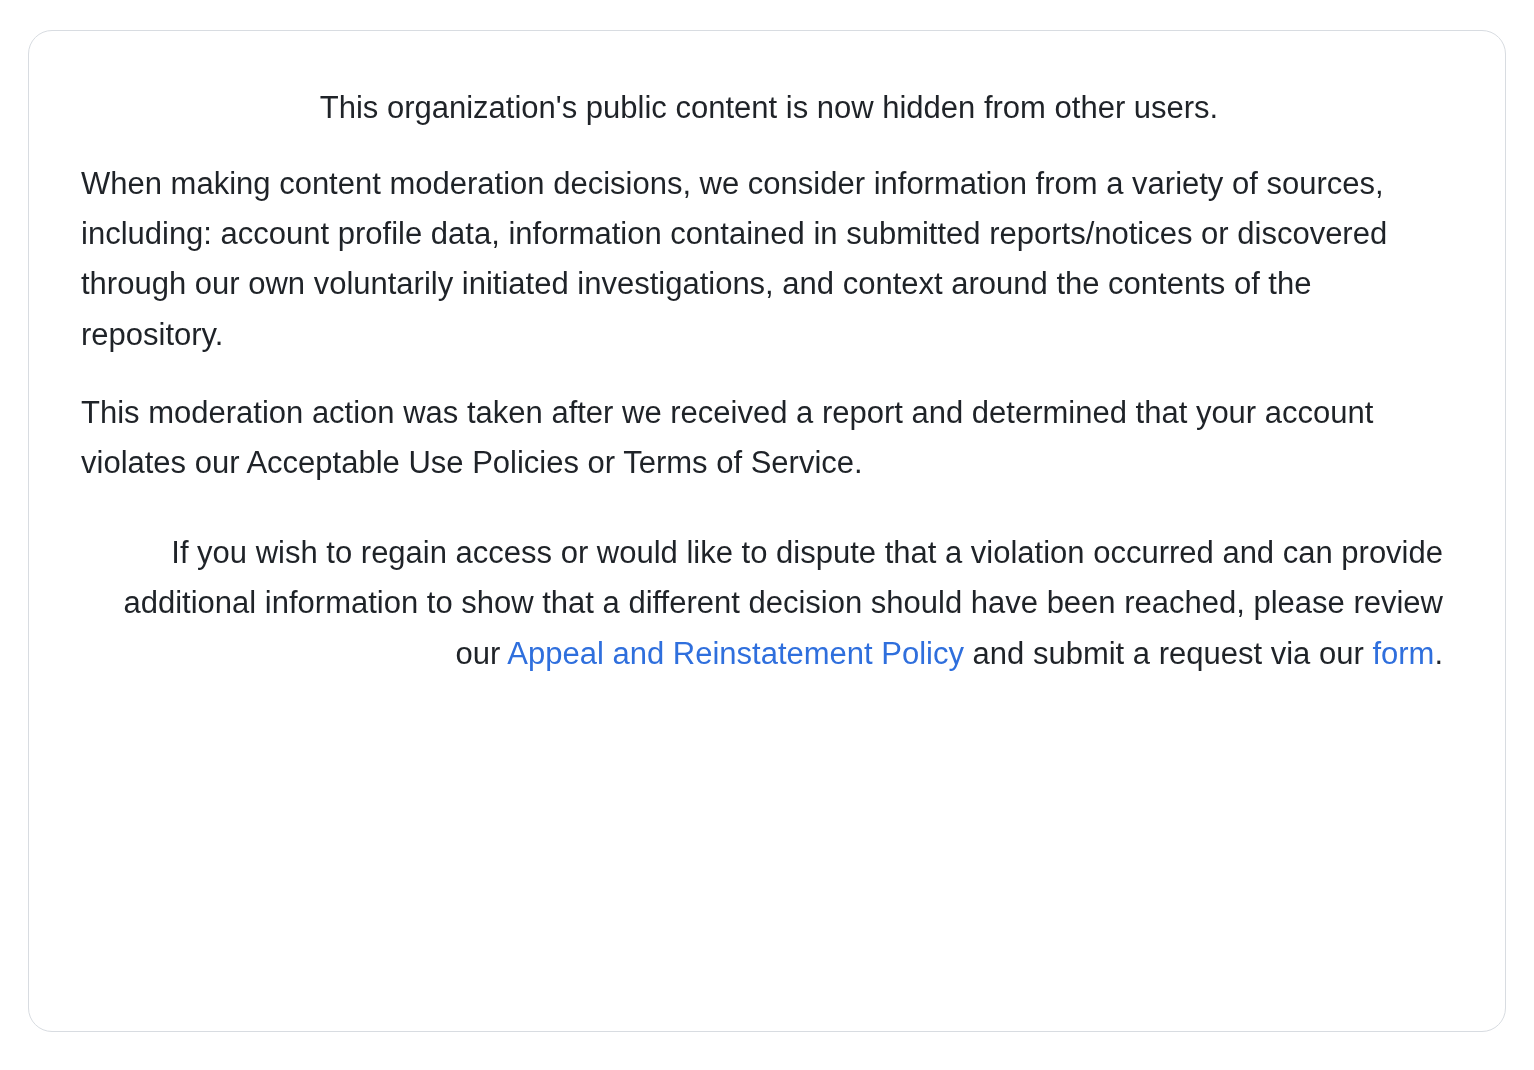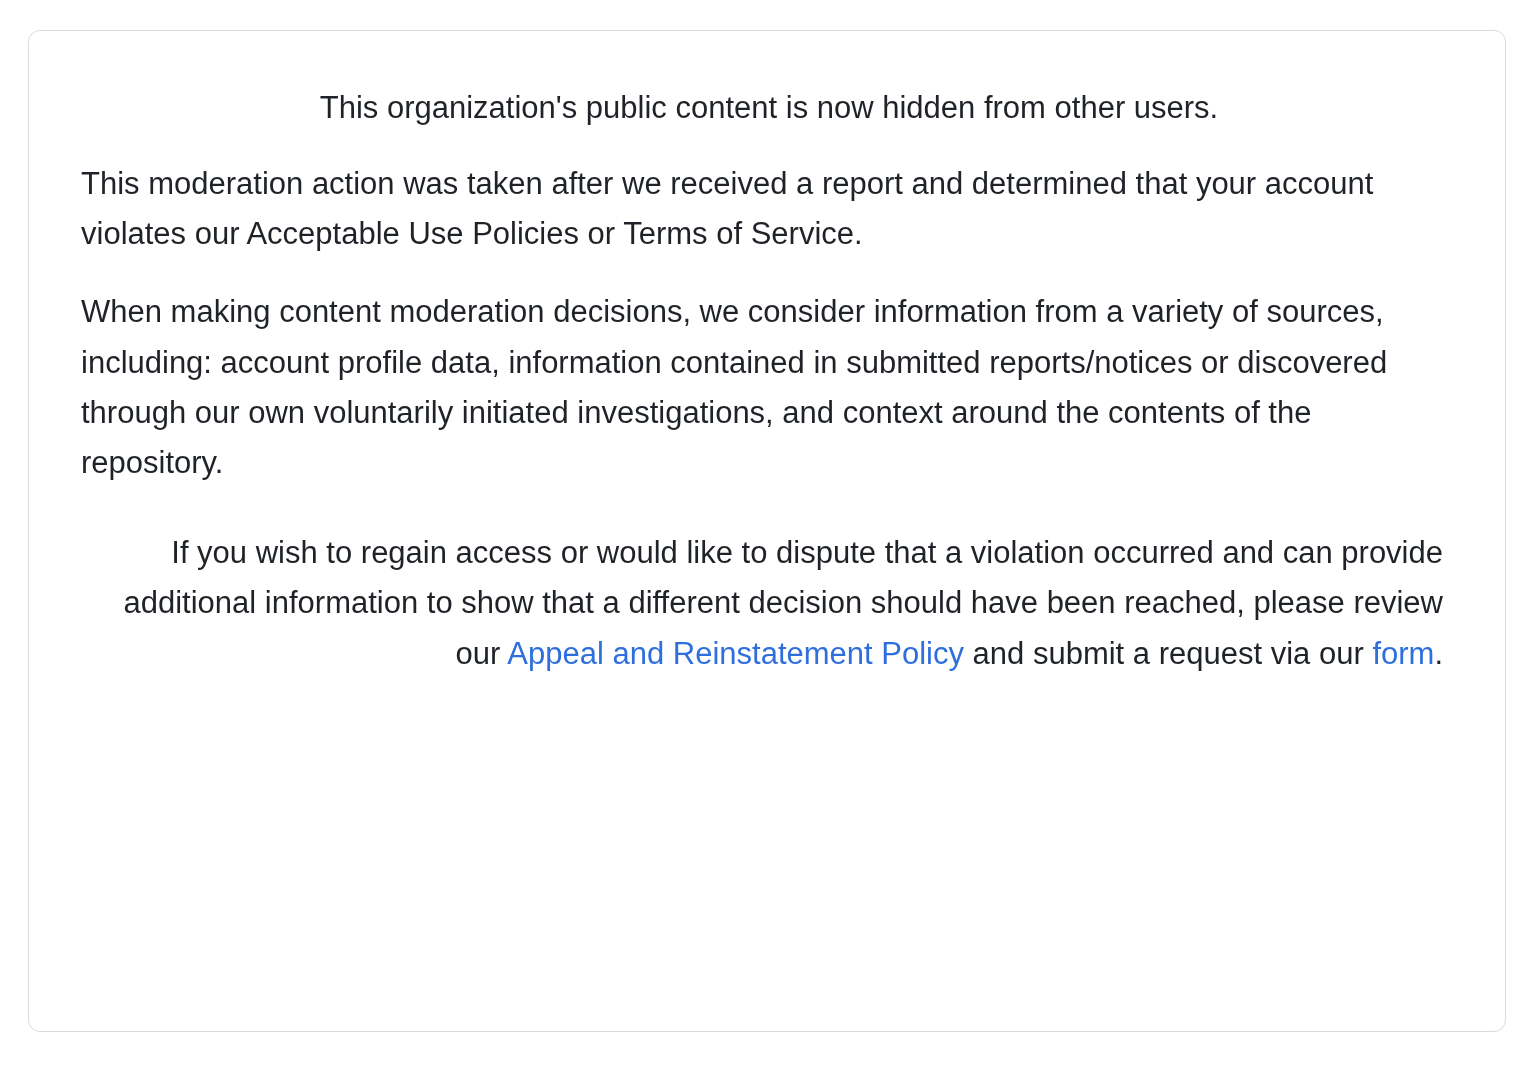--- a/index.html
+++ b/index.html
@@ -17,21 +17,21 @@
     box-sizing: border-box;
     padding: 30px 28px 38px 28px;
     background: #ffffff;
   }
 
   .notice-card {
     box-sizing: border-box;
     width: 100%;
     height: 100%;
     border: 1px solid #d8dce1;
-    border-radius: 12px;
+    border-radius: 24px;
     background: #ffffff;
     padding: 56px 48px 40px 52px;
   }
 
   .notice-heading {
     text-align: center;
     font-size: 31px;
     line-height: 1.35;
     color: #1f2328;
     margin: 0 0 30px 0;
@@ -60,22 +60,22 @@
   }
 </style>
 </head>
 <body>
 
 <div class="page">
   <div class="notice-card">
 
     <p class="notice-heading">This organization's public content is now hidden from other users.</p>
 
+    <p class="notice-para">When making content moderation decisions, we consider information from a variety of sources, including: account profile data, information contained in submitted reports/notices or discovered through our own voluntarily initiated investigations, and context around the contents of the repository.</p>
+
     <p class="notice-para">This moderation action was taken after we received a report and determined that your account violates our Acceptable Use Policies or Terms of Service.</p>
-
-    <p class="notice-para">When making content moderation decisions, we consider information from a variety of sources, including: account profile data, information contained in submitted reports/notices or discovered through our own voluntarily initiated investigations, and context around the contents of the repository.</p>
 
     <p class="notice-para last">
       <span>If you wish to regain access or would like to dispute that a violation occurred and can provide additional information to show that a different decision should have been reached, please review our </span><a class="link" href="#">Appeal and Reinstatement Policy</a><span> and submit a request via our </span><a class="link" href="#">form</a><span>.</span>
     </p>
 
   </div>
 </div>
 
 </body></html>

